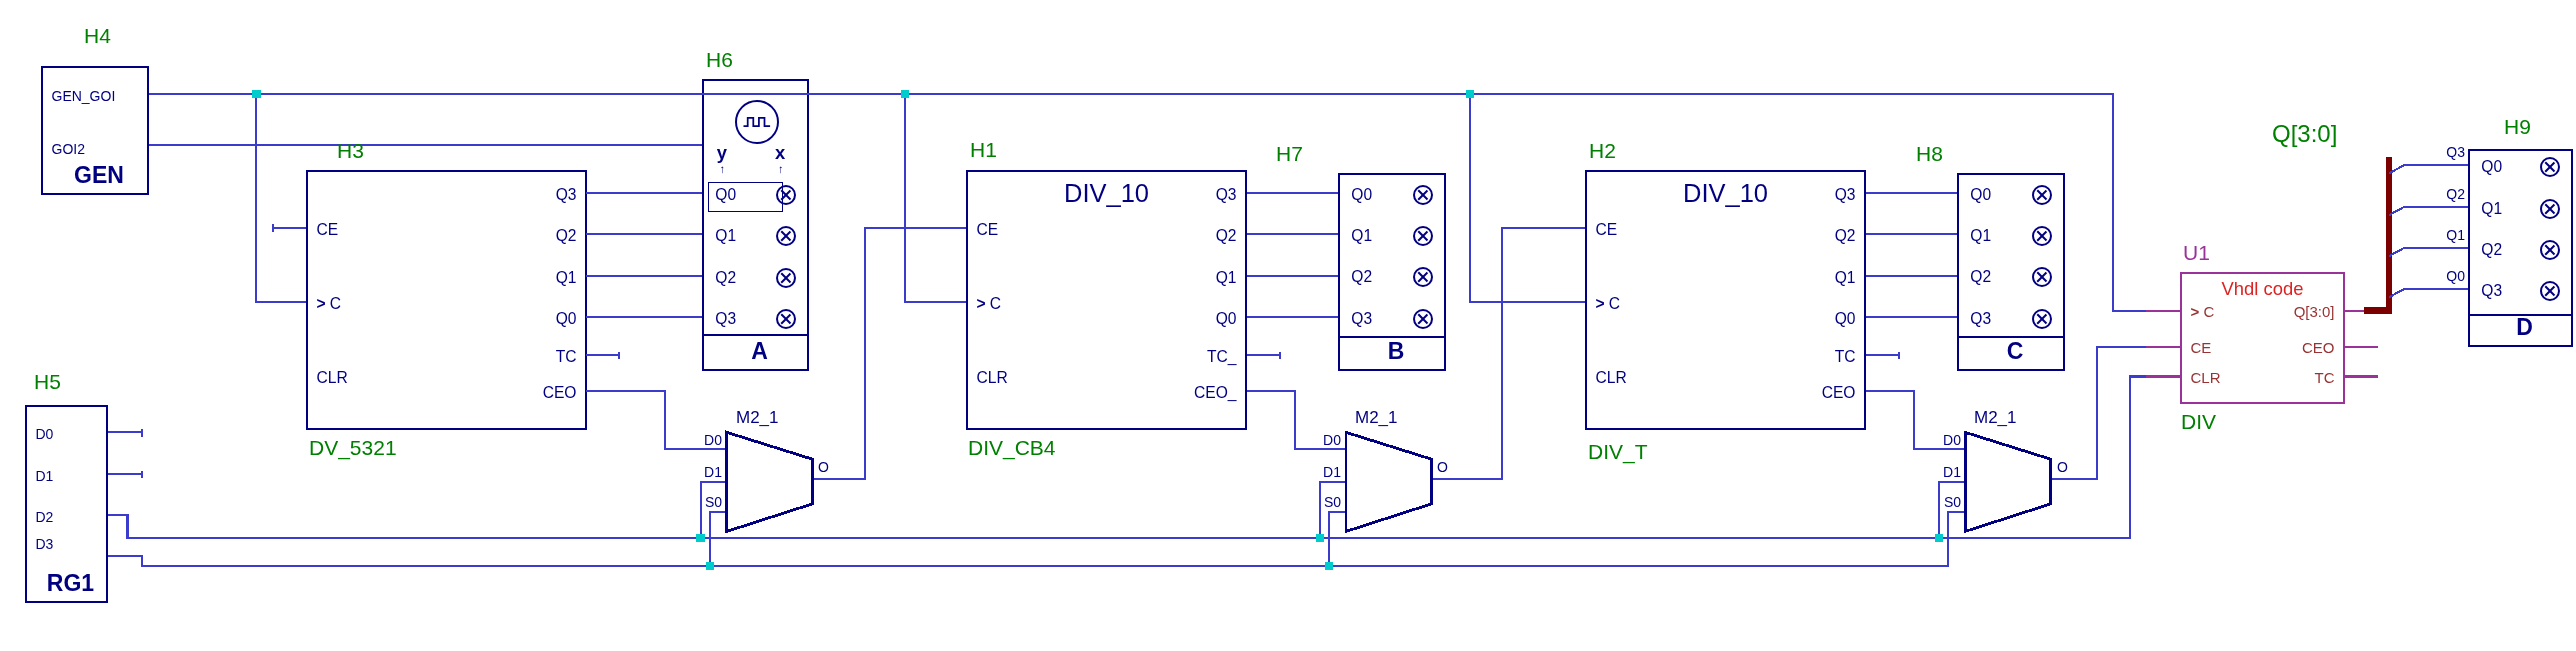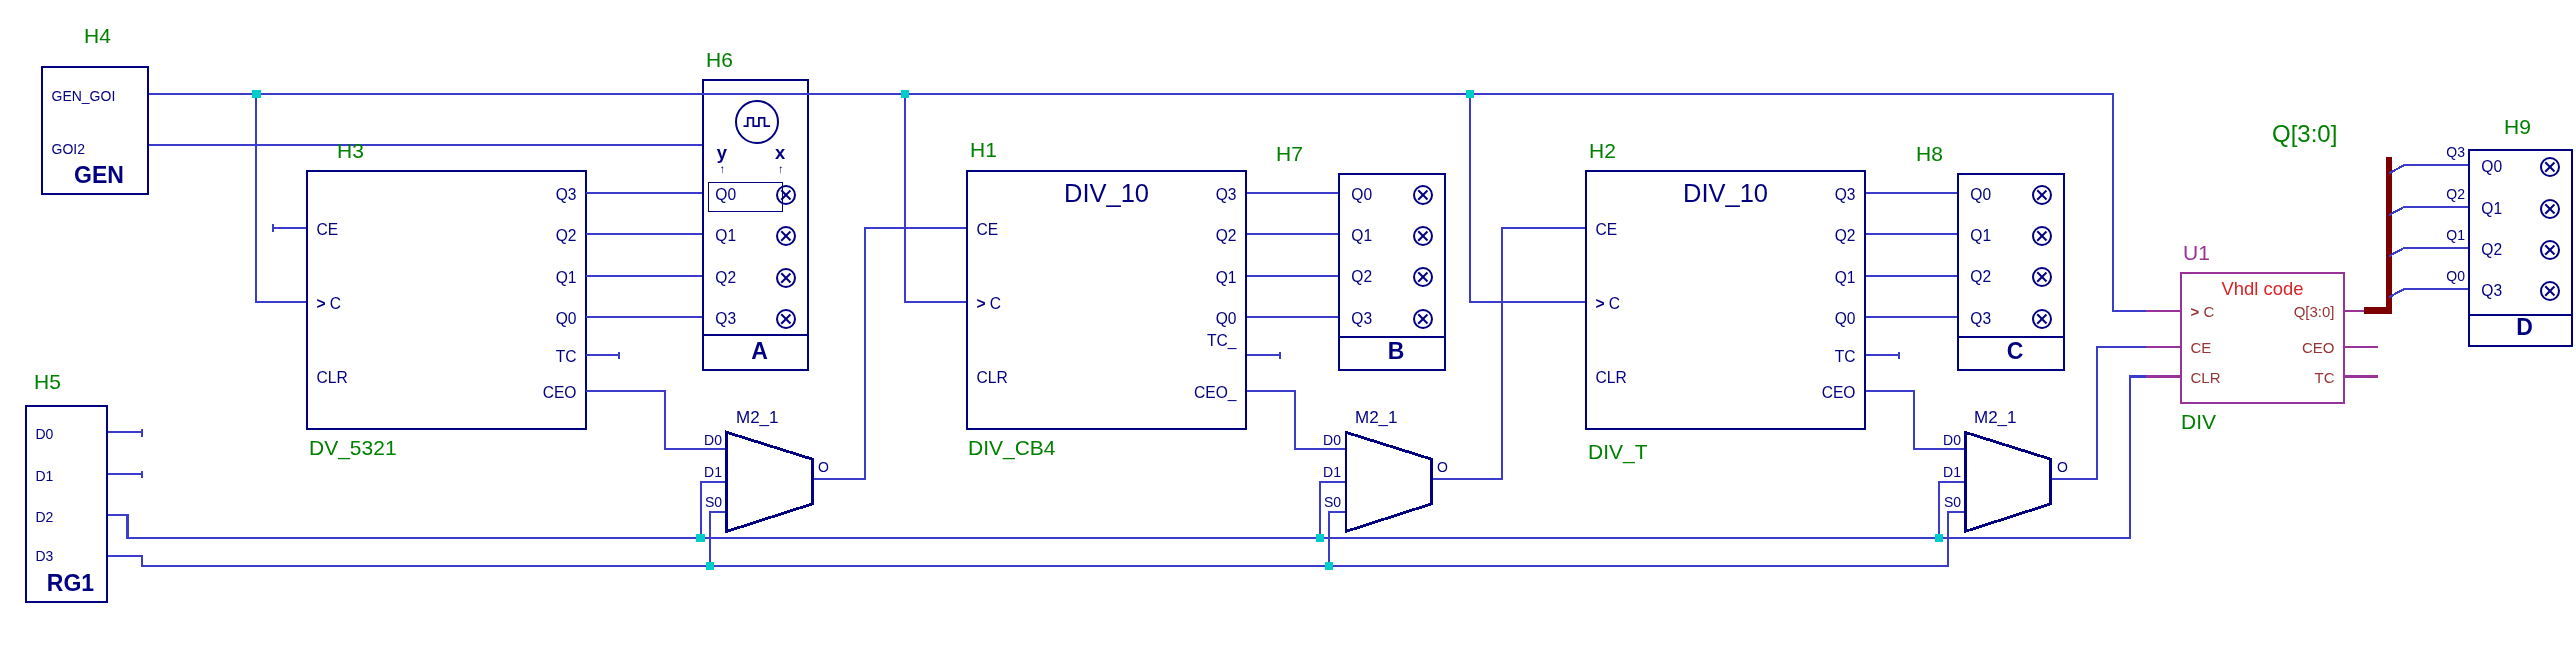--- a/index.html
+++ b/index.html
@@ -124,21 +124,21 @@
     <span class="pin pl small" style="top:19px">GEN_GOI</span>
     <span class="pin pl small" style="top:72px">GOI2</span>
     <div class="dispname">GEN</div>
   </div>
 
   <div class="ref" style="left:34px;top:370px">H5</div>
   <div class="comp" style="left:25px;top:405px;width:83px;height:198px">
     <span class="pin pl small" style="top:18.4px">D0</span>
     <span class="pin pl small" style="top:60px">D1</span>
     <span class="pin pl small" style="top:101px">D2</span>
-    <span class="pin pl small" style="top:140px">D3</span>
+    <span class="pin pl small" style="top:128px">D3</span>
     <div class="dispname">RG1</div>
   </div>
 
   <div class="ref" style="left:337px;top:139px">H3</div>
   <div class="comp" style="left:306px;top:170px;width:281px;height:260px">
     <span class="pin pl" style="top:49px">CE</span>
     <span class="pin pl" style="top:123px"><span class="chev">&gt;</span><span>C</span></span>
     <span class="pin pl" style="top:197px">CLR</span>
     <span class="pin pr" style="top:14px">Q3</span>
     <span class="pin pr" style="top:55px">Q2</span>
@@ -184,21 +184,21 @@
   <div class="ref" style="left:970px;top:138px">H1</div>
   <div class="comp" style="left:966px;top:170px;width:281px;height:260px">
     <div class="ctitle">DIV_10</div>
     <span class="pin pl" style="top:49px">CE</span>
     <span class="pin pl" style="top:123px"><span class="chev">&gt;</span><span>C</span></span>
     <span class="pin pl" style="top:197px">CLR</span>
     <span class="pin pr" style="top:14px">Q3</span>
     <span class="pin pr" style="top:55px">Q2</span>
     <span class="pin pr" style="top:97px">Q1</span>
     <span class="pin pr" style="top:138px">Q0</span>
-    <span class="pin pr" style="top:160px">TC_</span>
+    <span class="pin pr" style="top:176px">TC_</span>
     <span class="pin pr" style="top:212px">CEO_</span>
   </div>
   <div class="inst" style="left:968px;top:436px">DIV_CB4</div>
 
   <div class="ref" style="left:1276px;top:142px">H7</div>
   <div class="comp" style="left:1338px;top:173px;width:108px;height:198px">
     <div class="row" style="top:5.7px">
         <span class="lbl">Q0</span>
         <span class="lamp"></span>
       </div>

